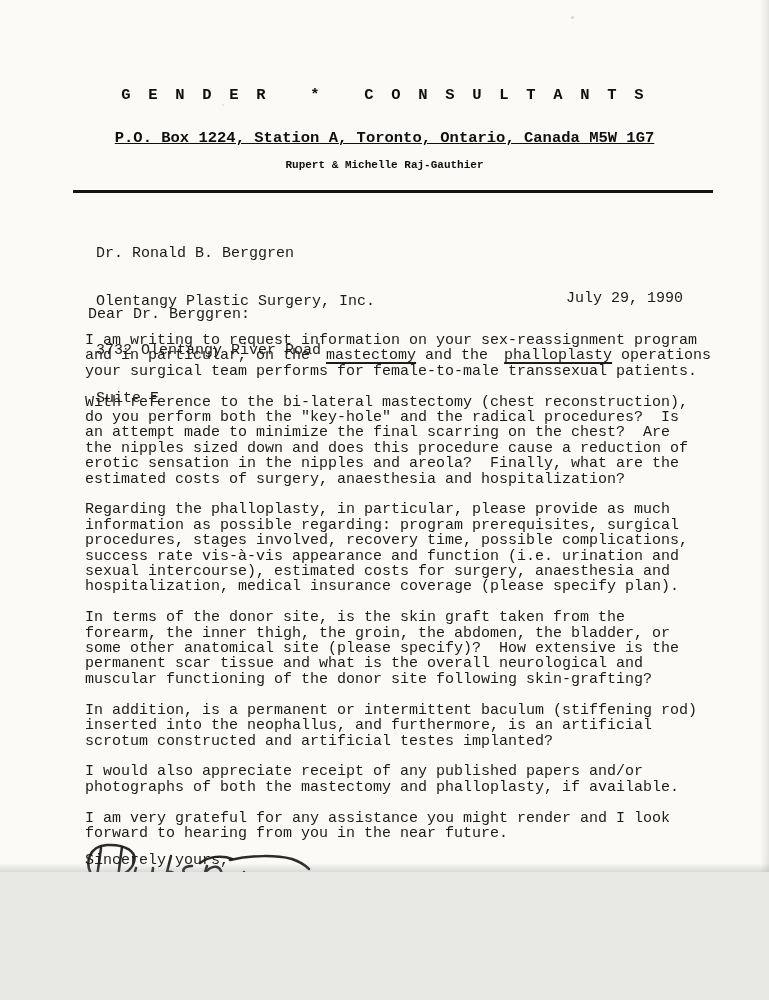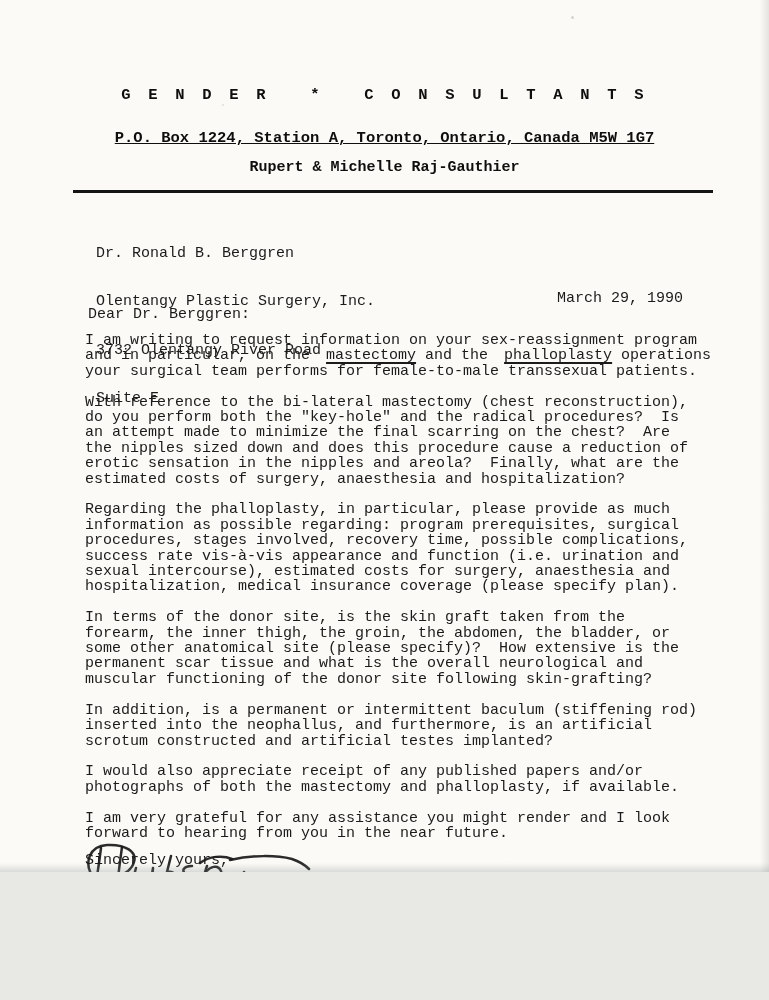--- a/index.html
+++ b/index.html
@@ -19,21 +19,21 @@
     top:86px; left:0; width:769px; text-align:center;
     font-size:15.5px; font-weight:700; letter-spacing:4.2px;
     white-space:pre; color:#0e0e0e;
   }
   .po-line {
     top:129px; left:0; width:769px; text-align:center;
     font-size:15.5px; font-weight:700; white-space:pre; color:#0e0e0e;text-decoration:underline;
   }
   .props-line {
     top:159px; left:0; width:769px; text-align:center;
-    font-size:15px; font-weight:700; white-space:pre; color:#0e0e0e;
+    font-size:11px; font-weight:700; white-space:pre; color:#0e0e0e;
   }
   .rule { background:#141414; }
   .rule-top { top:190px; left:73px; width:640px; height:2.5px; }
   .rule-bottom { top:904px; left:73px; width:640px; height:2.8px; }
   
   .recipient { top:214px; left:96px; font-size:15px; line-height:16.1px; white-space:pre; }
   .date-line { top:290px; left:85px; width:598px; text-align:right; font-size:15px; white-space:pre; }
   .salutation { top:306px; left:88px; font-size:15px; white-space:pre; }
   
   .body-block { top:333px; left:85px; width:700px; font-size:15px; line-height:15.4px; }
@@ -68,21 +68,21 @@
   <div class="abs props-line">Rupert &amp; Michelle Raj-Gauthier</div>
   <div class="abs rule rule-top"></div>
 
   <div class="abs recipient">
     <div>Dr. Ronald B. Berggren</div>
     <div>Olentangy Plastic Surgery, Inc.</div>
     <div>3732 Olentangy River Road</div>
     <div>Suite E</div>
   </div>
 
-  <div class="abs date-line">March 29, 1990</div>
+  <div class="abs date-line">July 29, 1990</div>
   <div class="abs salutation">Dear Dr. Berggren:</div>
 
   <div class="abs body-block">
     <div class="para"><span>I am writing to request information on your sex-reassignment program
 and in particular, on the </span><span class="uline">mastectomy</span><span> and the </span><span class="uline">phalloplasty</span><span> operations
 your surgical team performs for female-to-male transsexual patients.</span></div>
     <div class="para">With reference to the bi-lateral mastectomy (chest reconstruction),
 do you perform both the "key-hole" and the radical procedures?  Is
 an attempt made to minimize the final scarring on the chest?  Are
 the nipples sized down and does this procedure cause a reduction of

